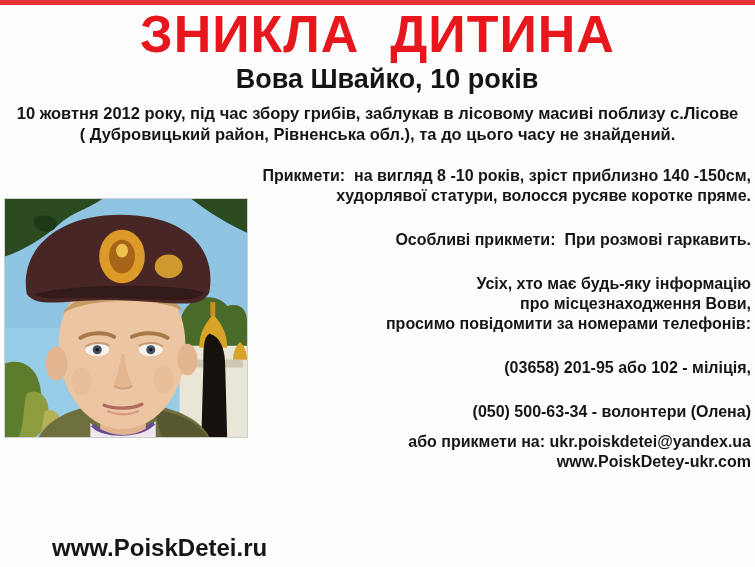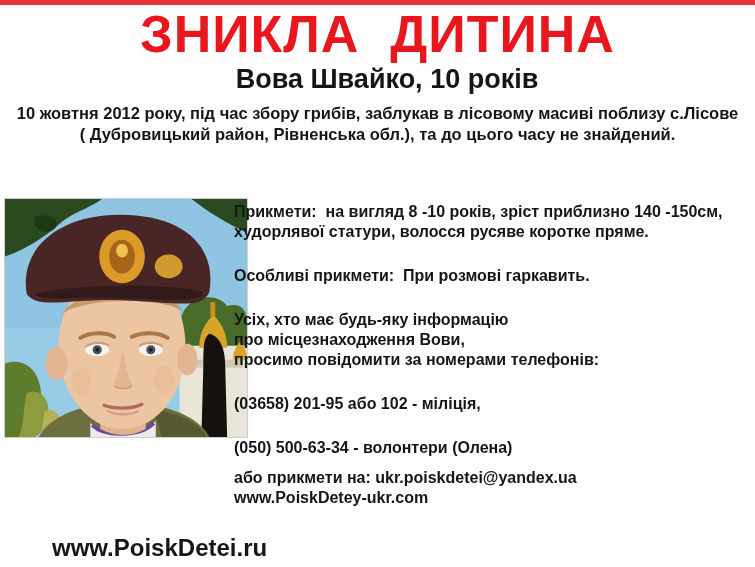--- a/index.html
+++ b/index.html
@@ -27,21 +27,21 @@
   .intro div{white-space:pre;}
 
   .photo-frame{
     position:absolute;left:4px;top:198px;width:244px;height:240px;
     border:1px solid #cfcfcf;box-sizing:border-box;background:#8fc5e2;
   }
   .photo-frame svg{display:block;width:100%;height:100%;}
 
   .right-col{
     position:absolute;left:234px;top:160px;width:517px;
-    text-align:left;font-weight:700;color:#161616;margin-top:36px;
+    text-align:right;font-weight:700;color:#161616;
   }
   .right-col .block{font-size:16px;line-height:20px;}
   .right-col .block div{white-space:pre;}
   .blk-appearance{padding-top:6px;}
   .blk-special{margin-top:24px;}
   .blk-clothing{margin-top:22px;}
   .blk-appeal{margin-top:24px;}
   .blk-phone1{margin-top:24px;}
   .blk-phone2{margin-top:24px;}
   .blk-contact{margin-top:10px;}

